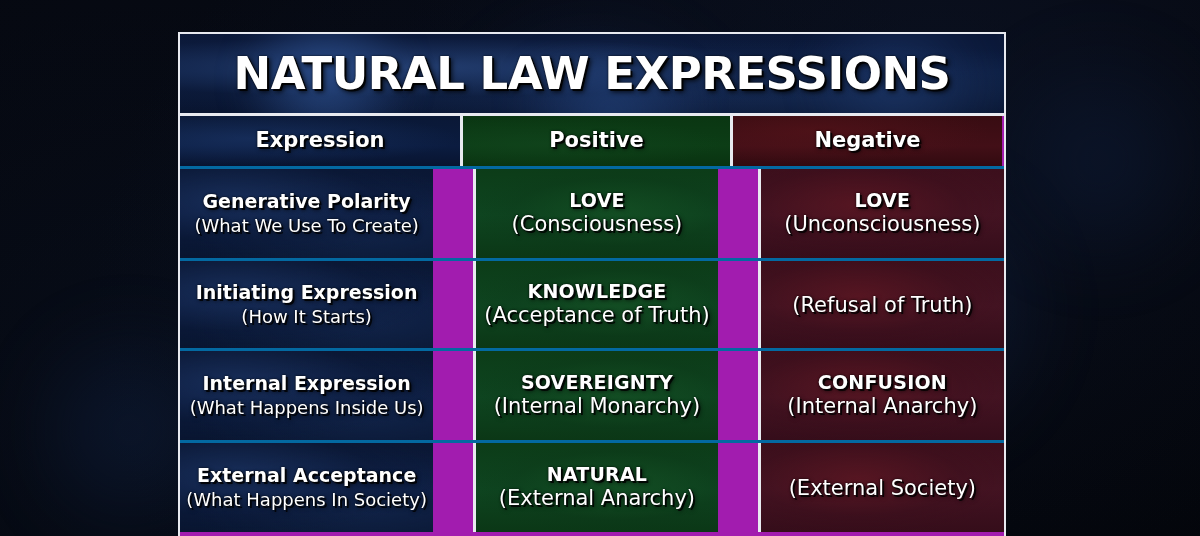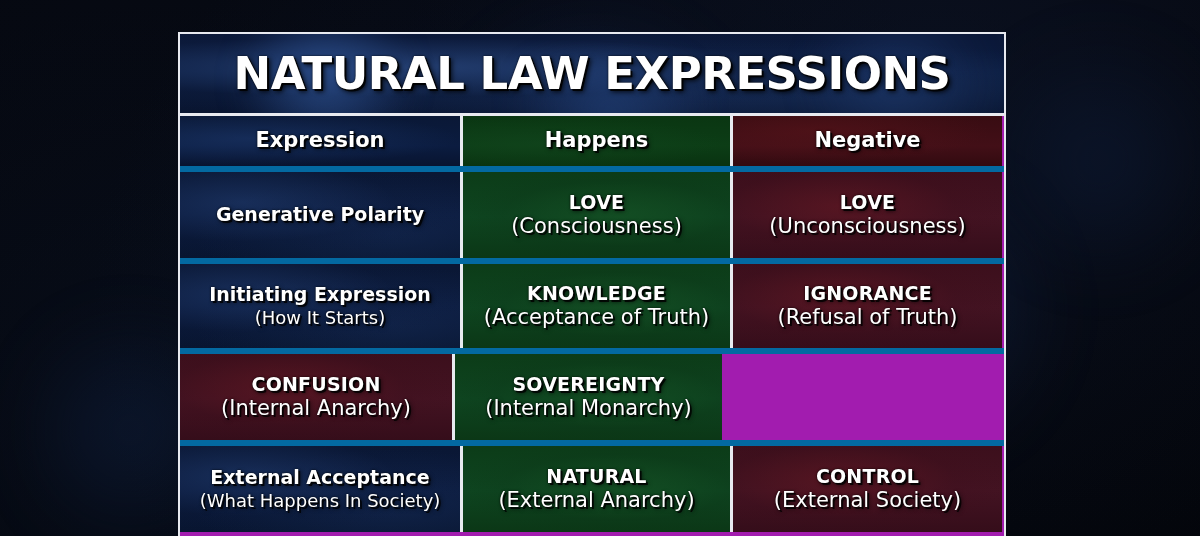--- a/index.html
+++ b/index.html
@@ -87,21 +87,21 @@
       3px 3px 5px rgba(0,0,0,.8),
       0 0 2px rgba(0,0,0,.9);
     font-family: "DejaVu Sans", "Liberation Sans", sans-serif;
   }
 
   .grid-row {
     display: flex;
     width: 100%;
     box-sizing: border-box;
   }
-  .grid-row + .grid-row { border-top: 6px solid #0369a1; }
+  .grid-row + .grid-row { border-top: 3px solid #0369a1; gap: 40px; }
 
   .cell {
     box-sizing: border-box;
     position: relative;
     overflow: hidden;
     display: flex;
     flex-direction: column;
     align-items: center;
     justify-content: center;
     text-align: center;
@@ -188,30 +188,31 @@
     <div class="glow g2"></div>
     <div class="glow g3"></div>
     <div id="deck-title">NATURAL LAW EXPRESSIONS</div>
   </div>
 
   <div class="grid-row row-header">
     <div class="cell hdr tint-blue c-expr">
       <div class="txt hdr-txt">Expression</div>
     </div>
     <div class="cell hdr tint-green c-pos">
-      <div class="txt hdr-txt">Happens</div>
+      <div class="txt hdr-txt">Positive</div>
     </div>
     <div class="cell hdr tint-red c-neg">
       <div class="txt hdr-txt">Negative</div>
     </div>
   </div>
 
   <div class="grid-row row-body-1">
     <div class="cell tint-blue c-expr">
       <div class="txt expr-main">Generative Polarity</div>
+      <div class="txt expr-sub">(What We Use To Create)</div>
     </div>
     <div class="cell tint-green c-pos">
       <div class="txt big-main">LOVE</div>
       <div class="txt big-sub">(Consciousness)</div>
     </div>
     <div class="cell tint-red c-neg">
       <div class="txt big-main">LOVE</div>
       <div class="txt big-sub">(Unconsciousness)</div>
     </div>
   </div>
@@ -219,44 +220,46 @@
   <div class="grid-row row-body-2">
     <div class="cell tint-blue c-expr">
       <div class="txt expr-main">Initiating Expression</div>
       <div class="txt expr-sub">(How It Starts)</div>
     </div>
     <div class="cell tint-green c-pos">
       <div class="txt big-main">KNOWLEDGE</div>
       <div class="txt big-sub">(Acceptance of Truth)</div>
     </div>
     <div class="cell tint-red c-neg">
-      <div class="txt big-main">IGNORANCE</div>
       <div class="txt big-sub">(Refusal of Truth)</div>
     </div>
   </div>
 
   <div class="grid-row row-body-3">
+    <div class="cell tint-blue c-expr">
+      <div class="txt expr-main">Internal Expression</div>
+      <div class="txt expr-sub">(What Happens Inside Us)</div>
+    </div>
+    <div class="cell tint-green c-pos">
+      <div class="txt big-main">SOVEREIGNTY</div>
+      <div class="txt big-sub">(Internal Monarchy)</div>
+    </div>
     <div class="cell tint-red c-neg">
       <div class="txt big-main">CONFUSION</div>
       <div class="txt big-sub">(Internal Anarchy)</div>
     </div>
-    <div class="cell tint-green c-pos">
-      <div class="txt big-main">SOVEREIGNTY</div>
-      <div class="txt big-sub">(Internal Monarchy)</div>
-    </div>
   </div>
 
   <div class="grid-row row-body-4">
     <div class="cell tint-blue c-expr">
       <div class="txt expr-main">External Acceptance</div>
       <div class="txt expr-sub">(What Happens In Society)</div>
     </div>
     <div class="cell tint-green c-pos">
       <div class="txt big-main">NATURAL</div>
       <div class="txt big-sub">(External Anarchy)</div>
     </div>
     <div class="cell tint-red c-neg">
-      <div class="txt big-main">CONTROL</div>
       <div class="txt big-sub">(External Society)</div>
     </div>
   </div>
 
 </div>
 
 </body></html>

